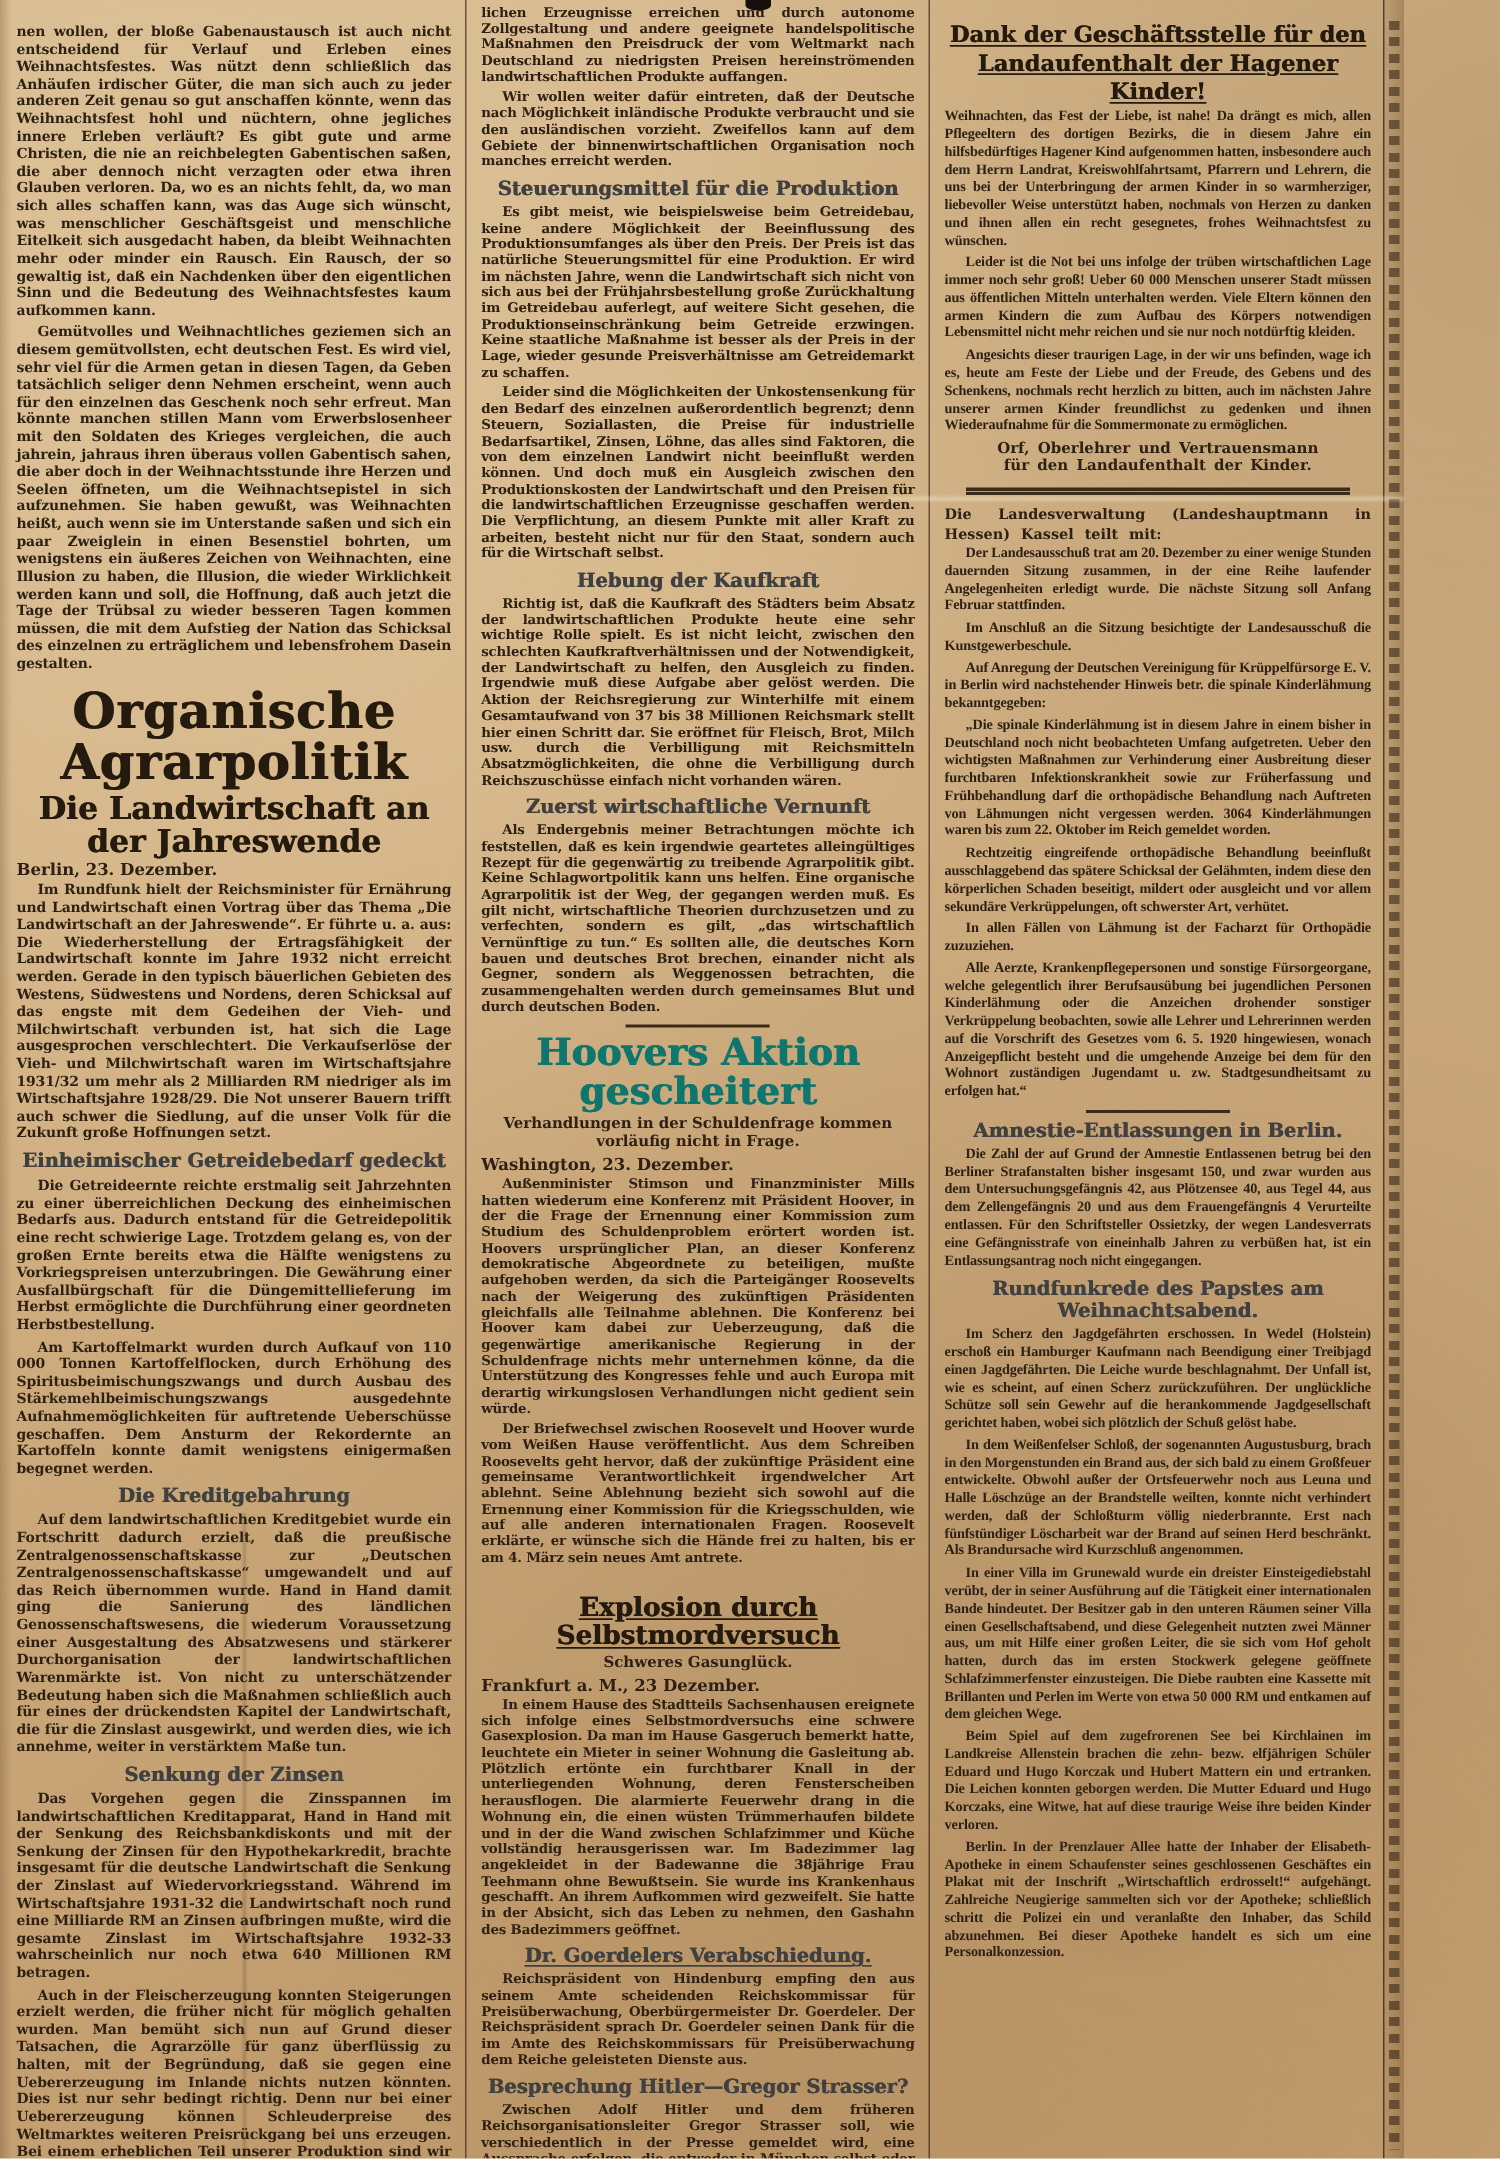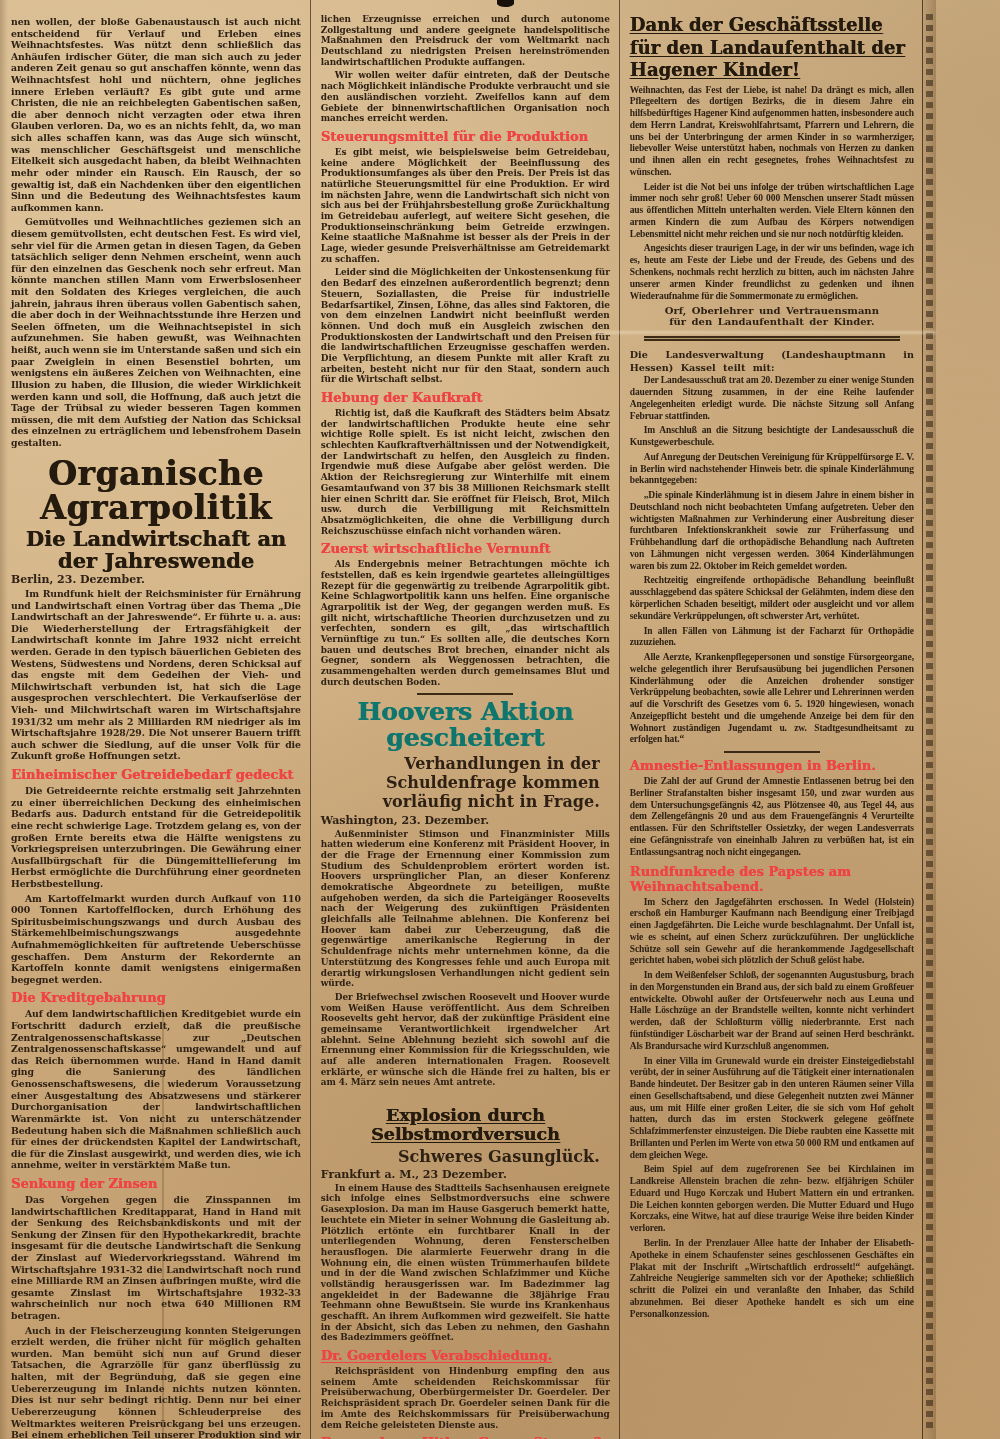--- a/index.html
+++ b/index.html
@@ -10,21 +10,21 @@
       radial-gradient(circle at 88% 70%, rgba(96,64,30,.16), transparent 55%),
       radial-gradient(circle at 45% 102%, rgba(118,82,42,.22), transparent 55%),
       radial-gradient(circle at 100% 8%, rgba(110,76,38,.20), transparent 35%),
       linear-gradient(175deg,#d6b88c 0%,#d2b183 45%,#cda878 100%);
     font-family:"DejaVu Serif", serif;
     color:#2e2114;
   }
   .page{position:relative;width:936px;height:1439px;display:flex;}
   .col{box-sizing:border-box;height:1439px;overflow:hidden;}
   .col-left  {width:332px;padding:16px 9px 0 11px;border-right:1px solid rgba(43,28,13,.65);}
-  .col-mid   {width:330px;padding:14px 9px 0 10px;border-right:1px solid rgba(43,28,13,.65);}
+  .col-mid   {width:330px;padding:4px 9px 0 10px;border-right:1px solid rgba(43,28,13,.65);}
   .col-right {width:324px;padding:12px 8px 0 10px;border-right:1.5px solid rgba(43,28,13,.75);}
   .edge-strip{width:14px;position:relative;background:linear-gradient(90deg, rgba(120,85,45,.10), rgba(90,60,28,.30));}
   .edge-strip::before{content:'';position:absolute;left:3px;top:14px;bottom:6px;width:7px;
     background:repeating-linear-gradient(180deg, rgba(46,31,16,.55) 0 6px, transparent 6px 11px);}
 
   
   .para{font-size:9.3px;line-height:1.25;font-weight:bold;text-align:justify;
         text-indent:14px;margin:0 0 3px 0;letter-spacing:-0.1px;}
   .col-mid .para{font-size:8.9px;line-height:1.2;}
   .col-right .para{font-family:"Liberation Serif", serif;font-size:9.5px;line-height:1.24;}
@@ -36,25 +36,25 @@
   
   .headline-xl{font-size:33px;font-weight:bold;text-align:center;line-height:1.05;
     margin:8px 0 2px 0;letter-spacing:.5px;text-shadow:.7px 0 0 currentColor;color:#241a0e;}
   .subheadline{font-size:21px;font-weight:bold;text-align:center;line-height:1.05;
     margin:2px 0 1px 0;text-shadow:.5px 0 0 currentColor;color:#241a0e;}
   .headline-lg{font-size:25px;font-weight:bold;text-align:center;line-height:1.05;
     margin:4px 0 3px 0;text-shadow:.6px 0 0 currentColor;color:#0f766e;}
   .headline-md{font-size:17.5px;font-weight:bold;text-align:center;line-height:1.1;
     margin:18px 0 2px 0;text-shadow:.5px 0 0 currentColor;color:#241a0e;}
   .u{text-decoration:underline;text-underline-offset:2px;}
-  .deck{font-size:16px;font-weight:bold;text-align:right;line-height:1.2;margin:1px 10px 2px 10px;}
+  .deck{font-size:10px;font-weight:bold;text-align:center;line-height:1.2;margin:1px 10px 2px 10px;}
   .dateline{font-size:11px;font-weight:bold;padding-right:30px;margin:0 0 2px 0;}
-  .section-heading{font-size:13px;font-weight:bold;text-align:left;margin:5px 0 3px 0;
-    text-shadow:.4px 0 0 currentColor;color:#ef4444;}
-  .article-head-bold{font-size:18px;font-weight:bold;line-height:1.25;
+  .section-heading{font-size:13px;font-weight:bold;text-align:center;margin:5px 0 3px 0;
+    text-shadow:.4px 0 0 currentColor;color:#404040;}
+  .article-head-bold{font-size:15px;font-weight:bold;text-align:center;line-height:1.25;
     margin:2px 0 3px 0;text-shadow:.4px 0 0 currentColor;color:#241a0e;}
   .signature-line{font-size:10px;font-weight:bold;text-align:center;margin:0;word-spacing:2px;}
 
   .divider-bar{height:5px;margin:9px 14px 8px 14px;
     background:linear-gradient(180deg,#3a2a16 0 2px, rgba(58,42,22,.15) 2px 3px, #3a2a16 3px 5px);}
   .separator-rule{width:96px;border:0;border-top:2px solid #3a2a16;margin:5px auto 4px auto;}
 
   
   .artifact{position:absolute;pointer-events:none;}
   .top-blotch{left:497px;top:0;width:17px;height:7px;background:#17100a;border-radius:0 0 50% 50%;}

